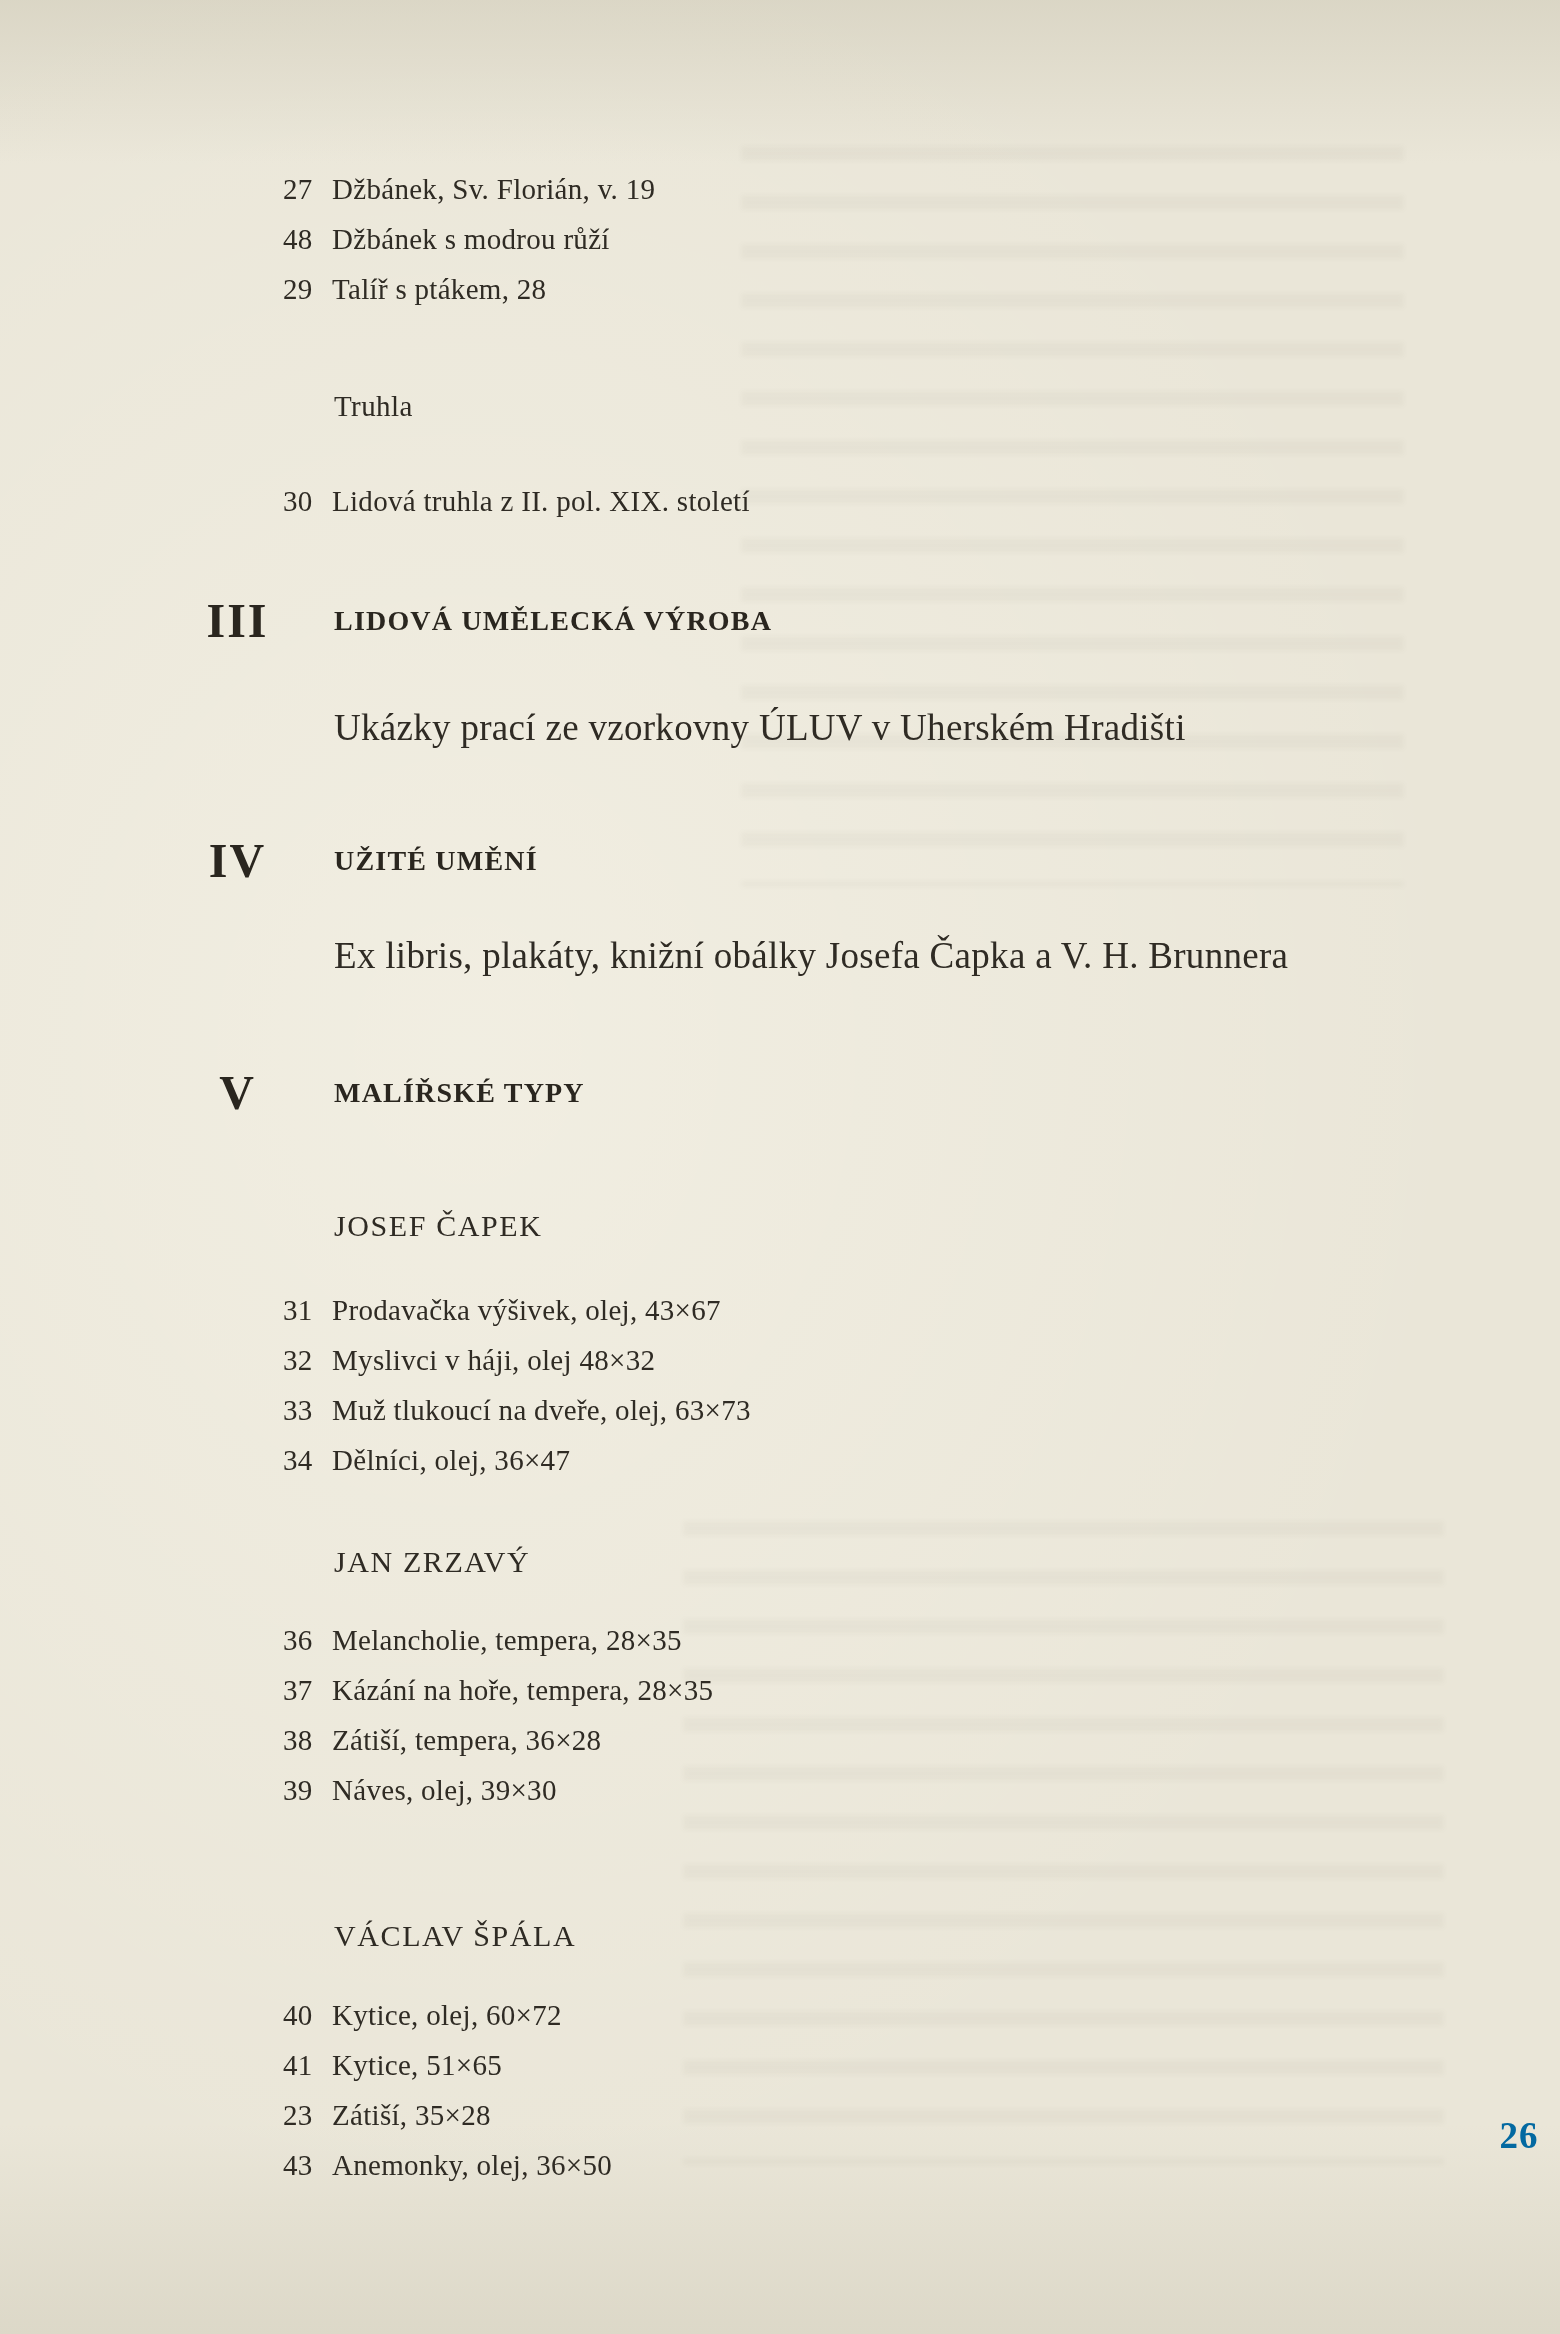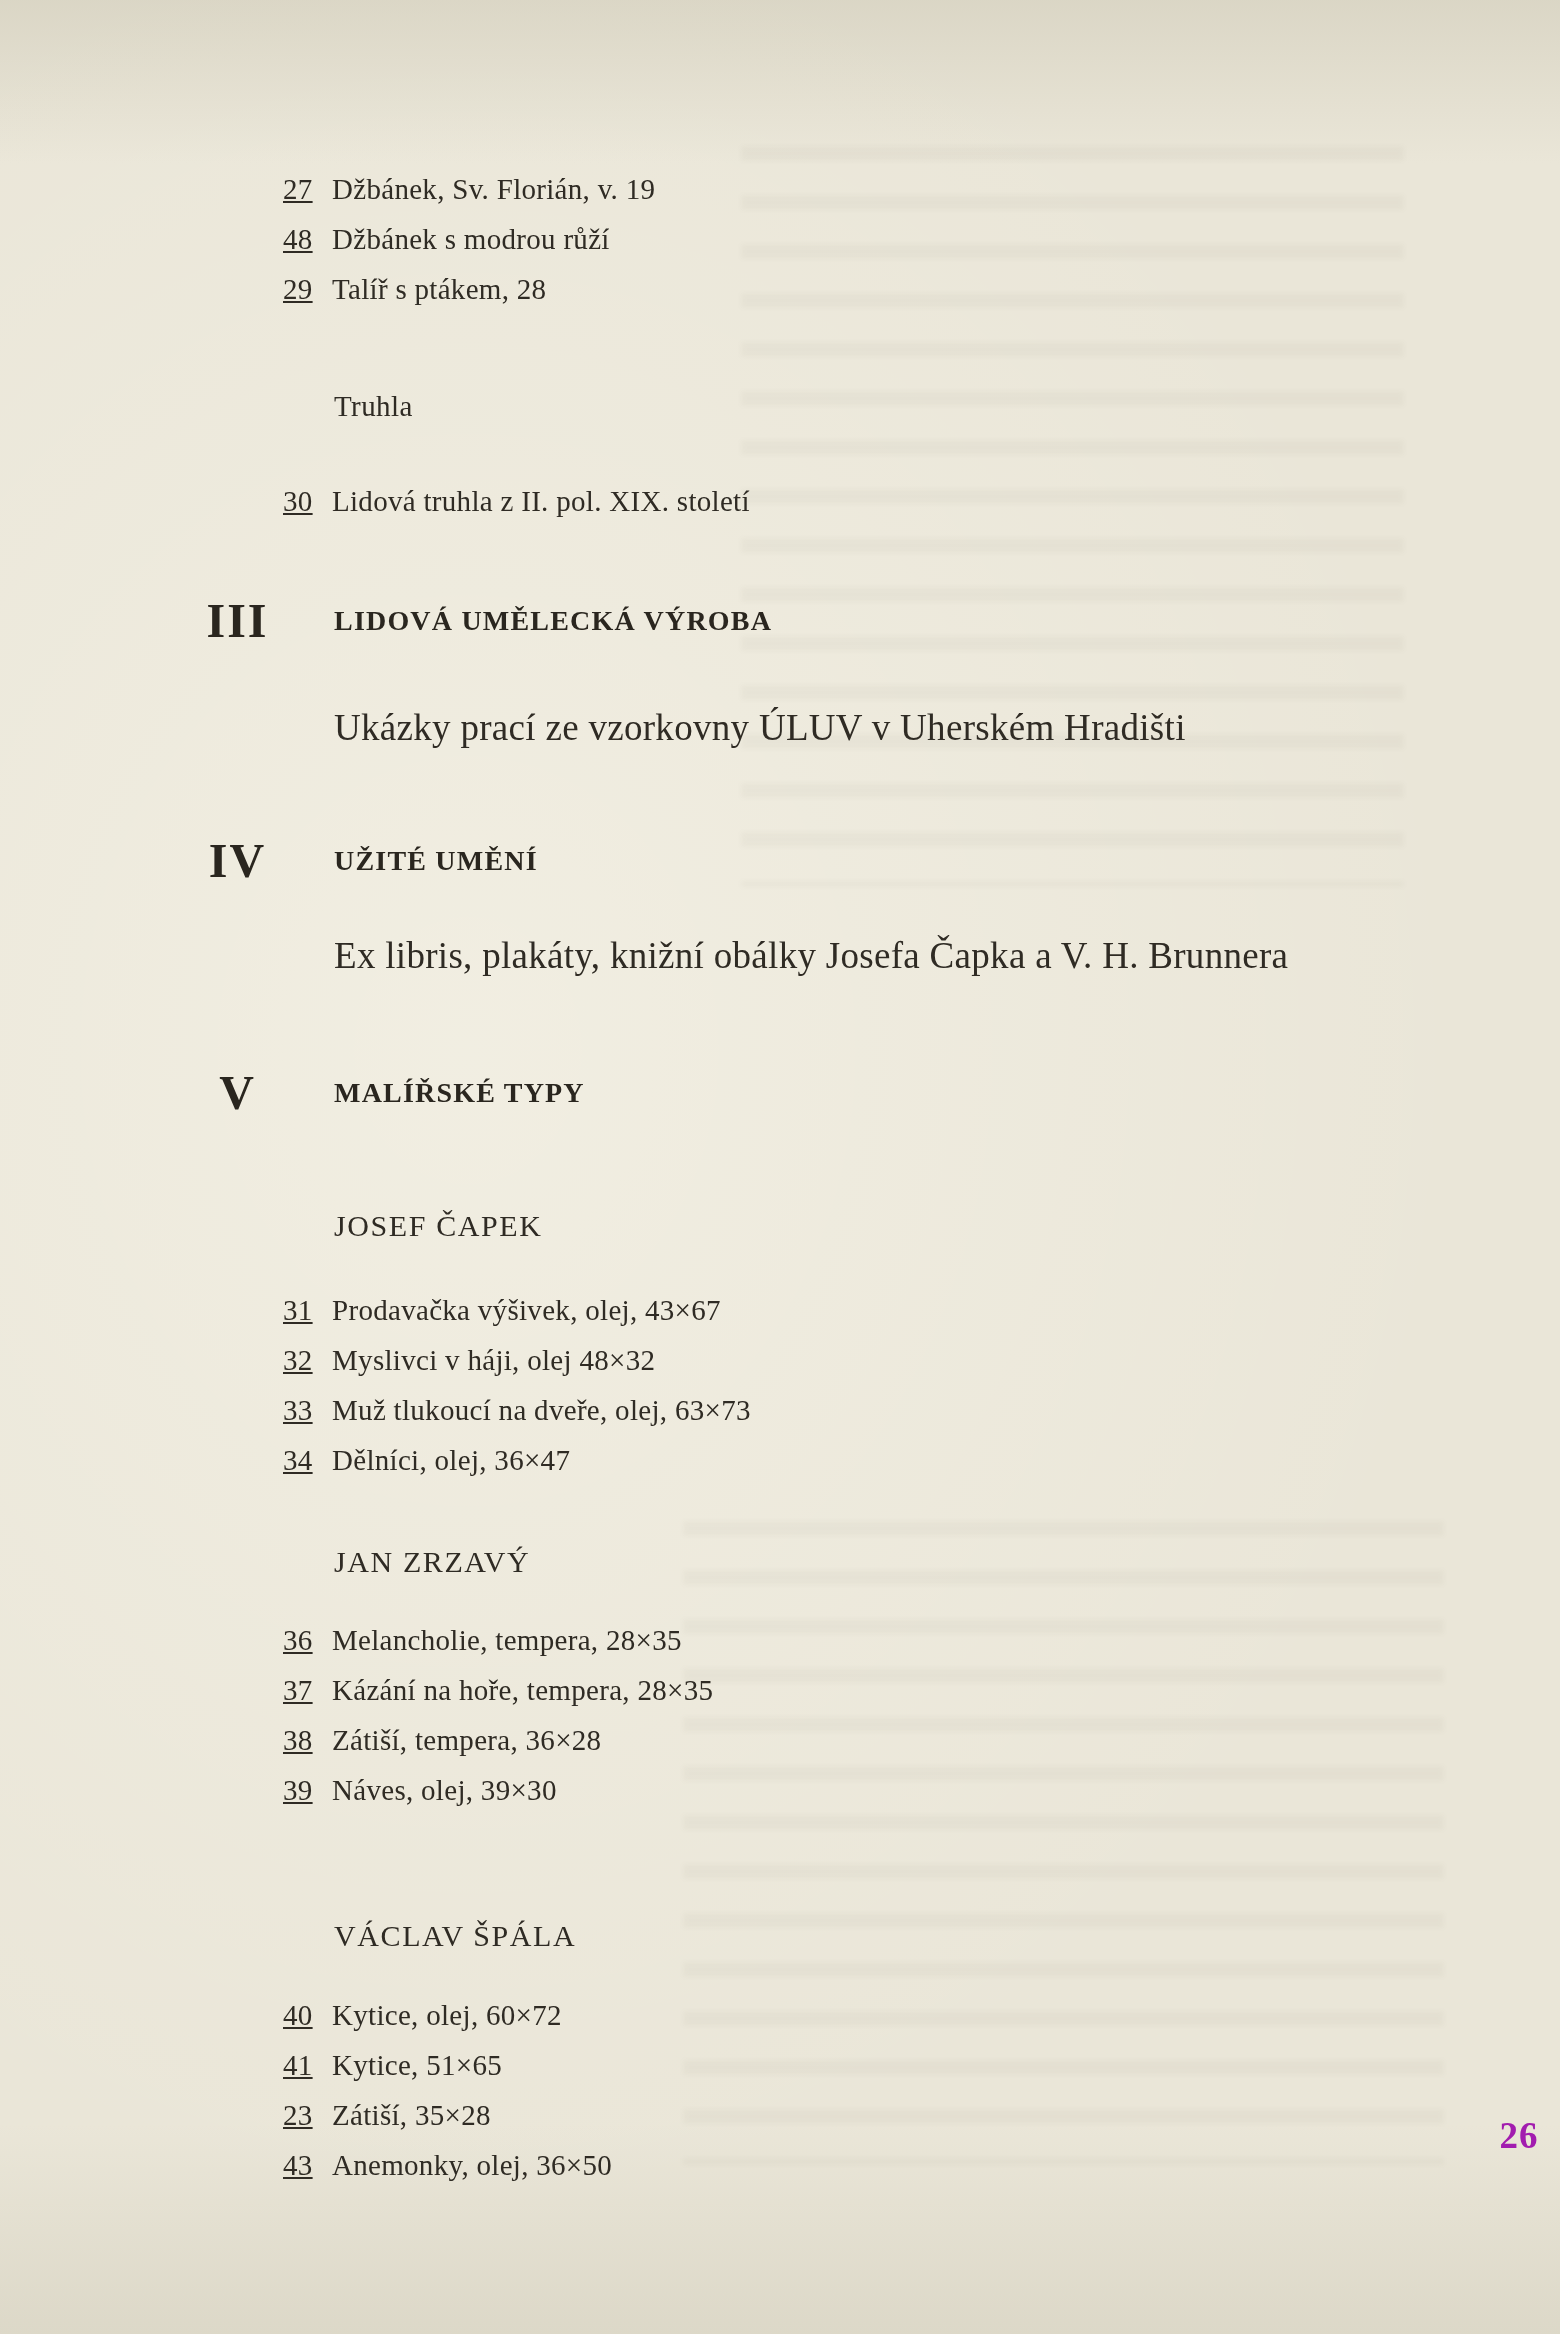--- a/index.html
+++ b/index.html
@@ -28,21 +28,21 @@
   }
   .block { position: absolute; left: 0; width: 1560px; }
   .row {
     position: relative;
     padding-left: 283px;
     font-size: 29px;
     line-height: 50px;
     letter-spacing: 0.3px;
     white-space: nowrap;
   }
-  .num { display: inline-block; width: 49px; text-decoration: underline; }
+  .num { display: inline-block; width: 49px; }
   .sec { height: 60px; }
   .sec .numeral {
     position: absolute; left: 183px; top: 0; width: 109px;
     text-align: center;
     font-size: 48px; font-weight: 700; letter-spacing: 2px;
     color: #2a261f;
   }
   .sec .title {
     position: absolute; left: 334px; top: 11.7px;
     font-size: 28px; font-weight: 700; letter-spacing: 1.2px;
@@ -57,21 +57,21 @@
     position: absolute; left: 334px; top: 0;
     font-size: 29px; letter-spacing: 0.4px;
   }
   .artist {
     position: absolute; left: 334px; top: 0;
     font-size: 30px; letter-spacing: 1.6px; white-space: nowrap;
   }
   .pagenum {
     position: absolute; top: 2114px; right: 21.5px;
     font-size: 37px; font-weight: 700; letter-spacing: 1px;
-    color: #a21caf;
+    color: #0369a1;
   }
 </style>
 </head>
 <body>
 
 <div>
 
   <div class="paper-tone"></div>
   <div class="ghost" style="left:741px; top:146px; width:663px; height:741px;"></div>
   <div class="ghost" style="left:683px; top:1521px; width:761px; height:644px;"></div>

